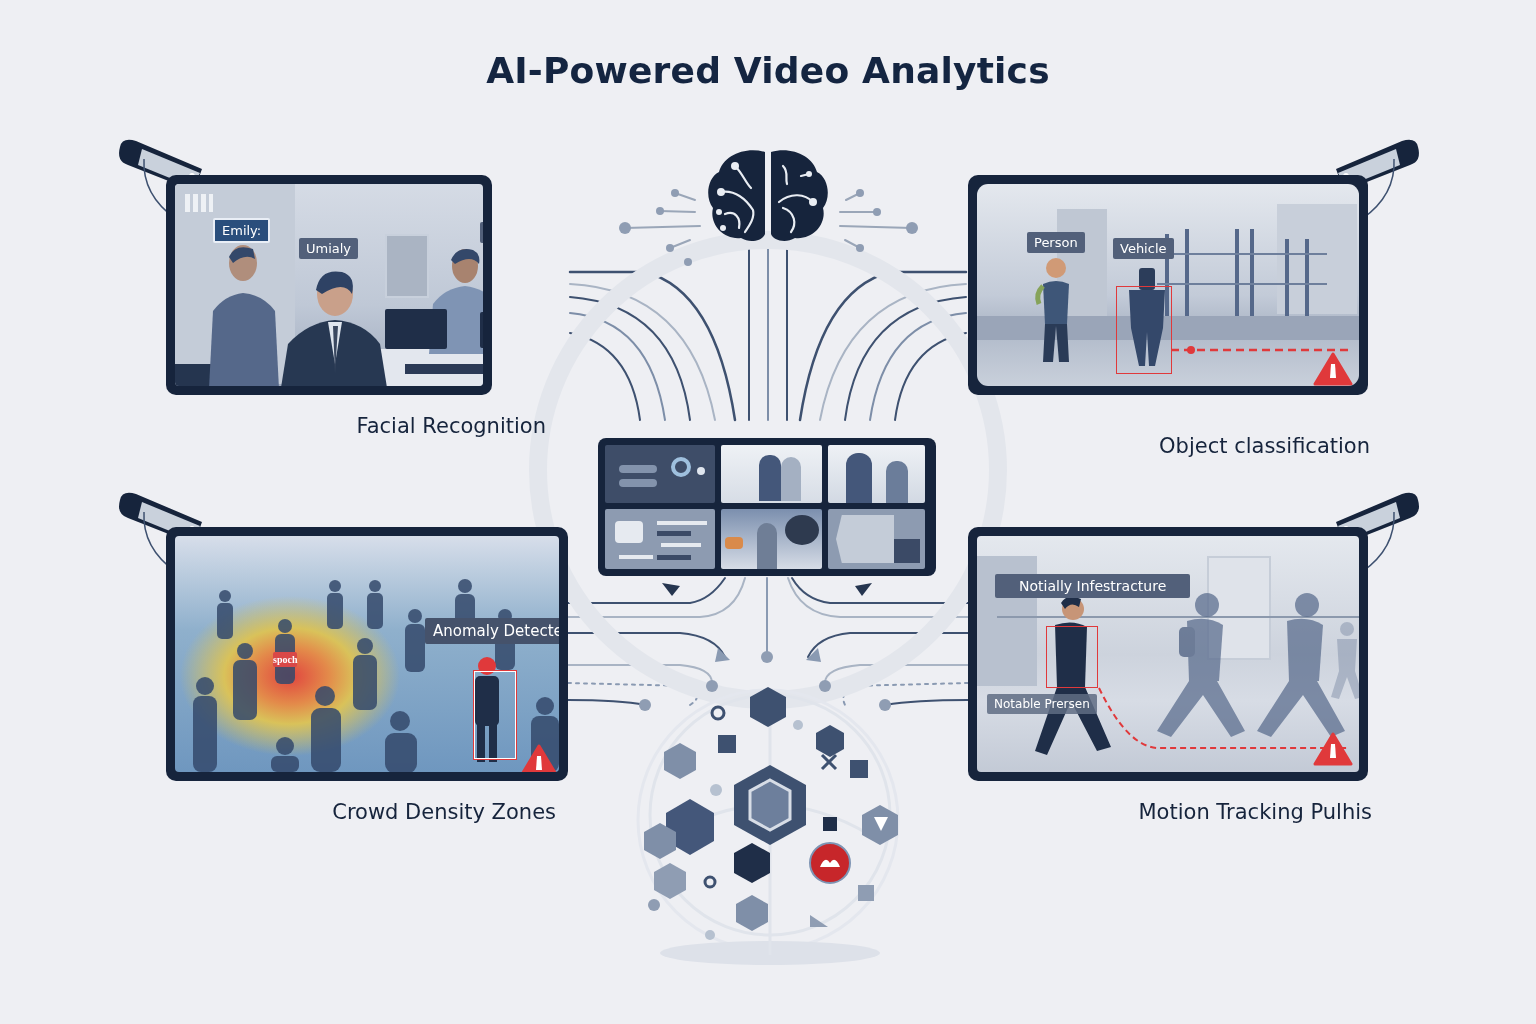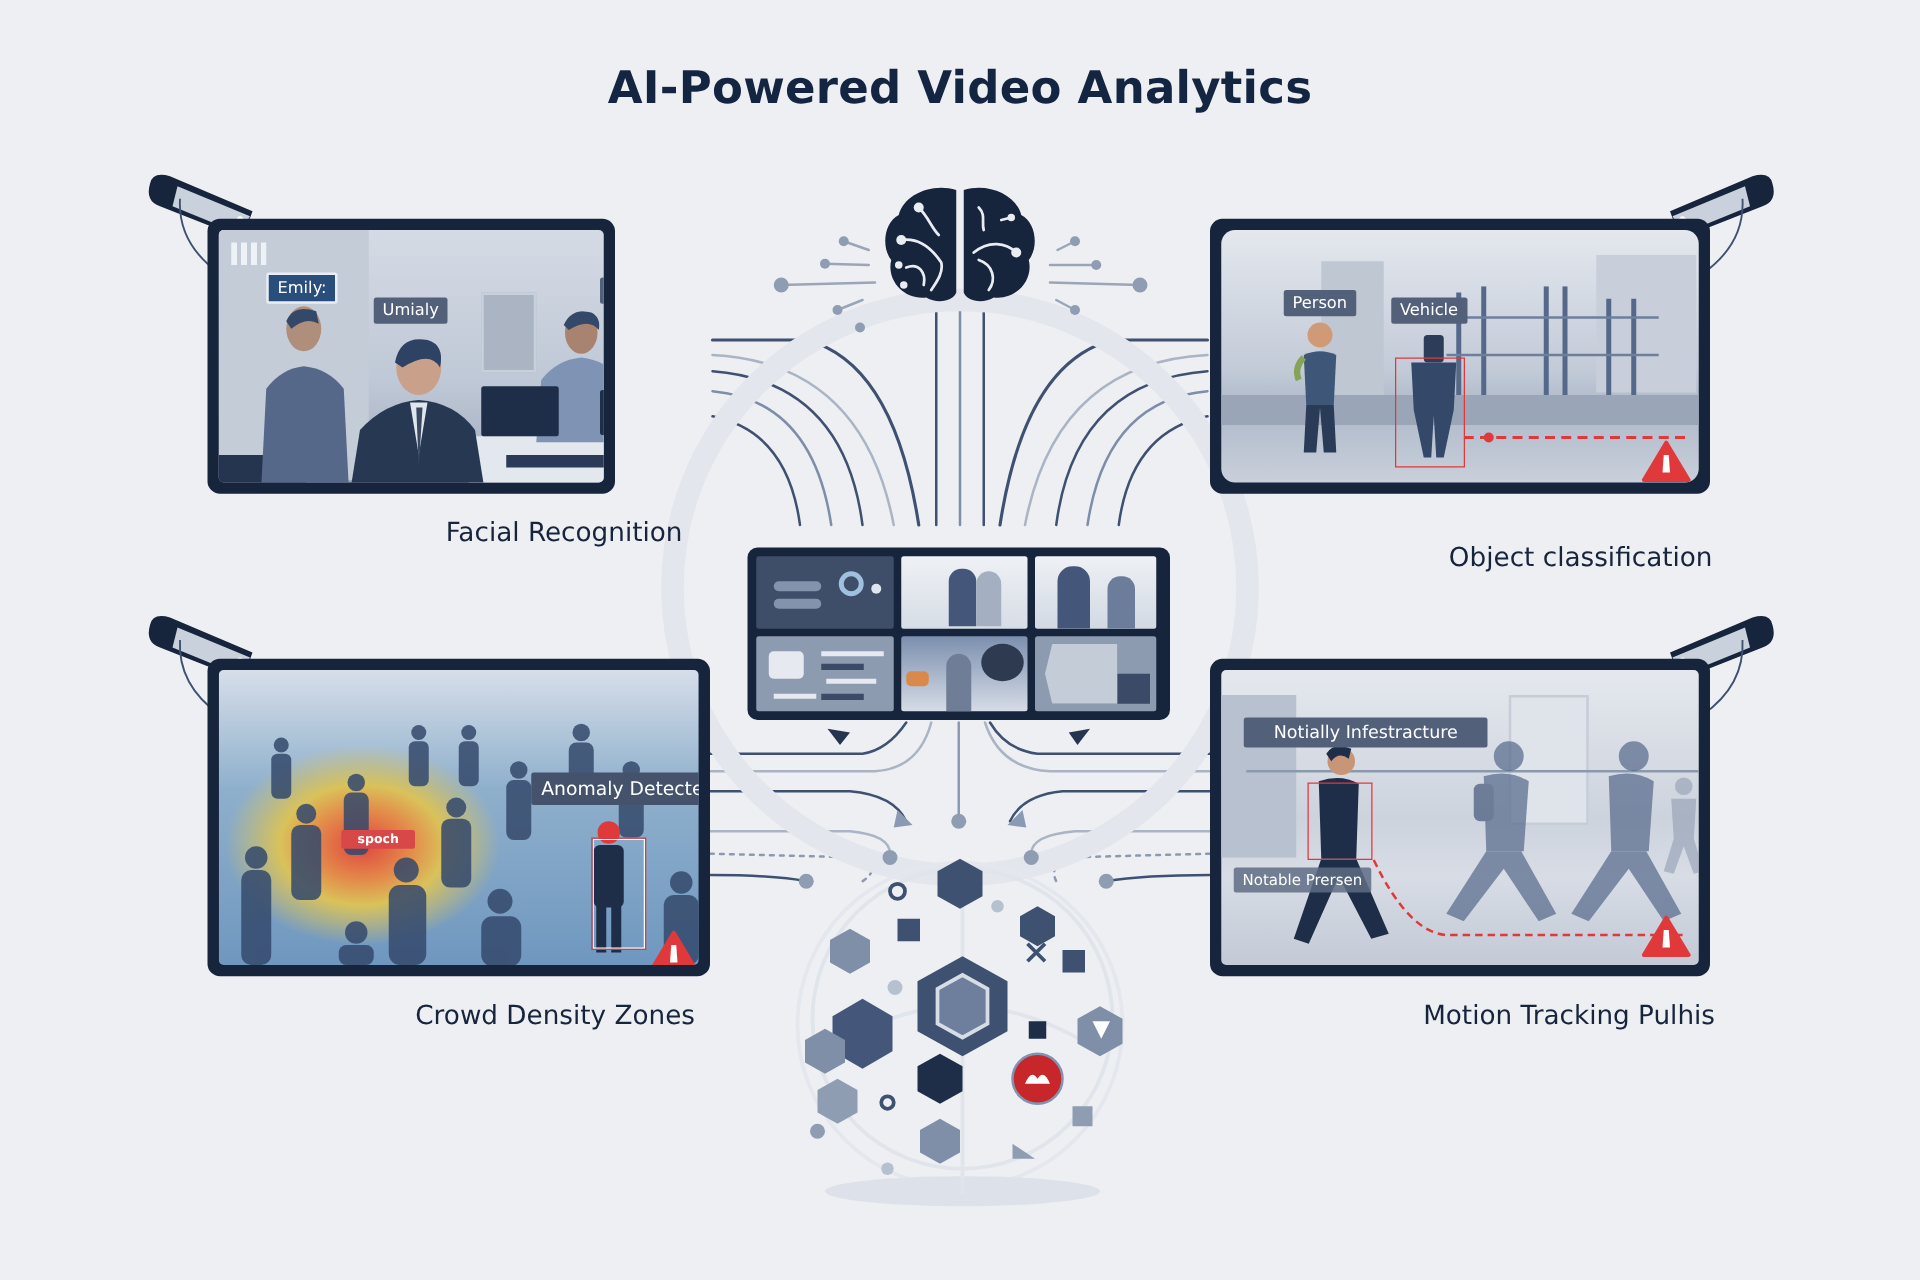--- a/index.html
+++ b/index.html
@@ -252,21 +252,21 @@
         <circle cx="200" cy="30" r="6"></circle>
           <rect x="192" y="37" width="16" height="36" rx="5"></rect>
         <circle cx="110" cy="190" r="9"></circle>
           <rect x="96" y="200" width="28" height="16" rx="6"></rect>
       </g>
       <circle cx="312" cy="110" r="9" fill="#e0393b"></circle>
       <rect x="300" y="120" width="24" height="50" rx="5" fill="#1f2e48"></rect>
       <rect x="302" y="168" width="8" height="38" fill="#1f2e48"></rect>
         <rect x="314" y="168" width="8" height="38" fill="#1f2e48"></rect>
     </svg>
-    <div style="position:absolute;left:98px;top:128px;background:#d94848;color:#fff;font-size:10px;font-weight:bold;padding:2px 13px;border-radius:2px;">spoch</div>
+    <div style="position:absolute;left:98px;top:116px;background:#d94848;color:#fff;font-size:10px;font-weight:bold;padding:2px 0;border-radius:2px;font-family:Liberation Serif, serif;">spoch</div>
     <div class="bbox" style="left:298px;top:134px;width:42px;height:88px;border-color:#e0393b;box-shadow:inset 0 0 0 1px #fff;"></div>
     <div class="tag" style="left:250px;top:82px;font-size:15px;padding:4px 8px;background:#45526b;">Anomaly Detected</div>
     <svg class="warn" style="left:344px;top:208px;" viewBox="0 0 40 34">
         <path d="M20 2 L38 32 L2 32 Z" fill="#e0393b" stroke="#e0393b" stroke-width="3" stroke-linejoin="round"></path>
         <path d="M18 12 L22 12 L23 26 L17 26Z" fill="#fff"></path>
       </svg>
   </div>
 </div>
 <div class="caption" style="left:176px;top:800px;width:380px;">Crowd Density Zones</div>
 

